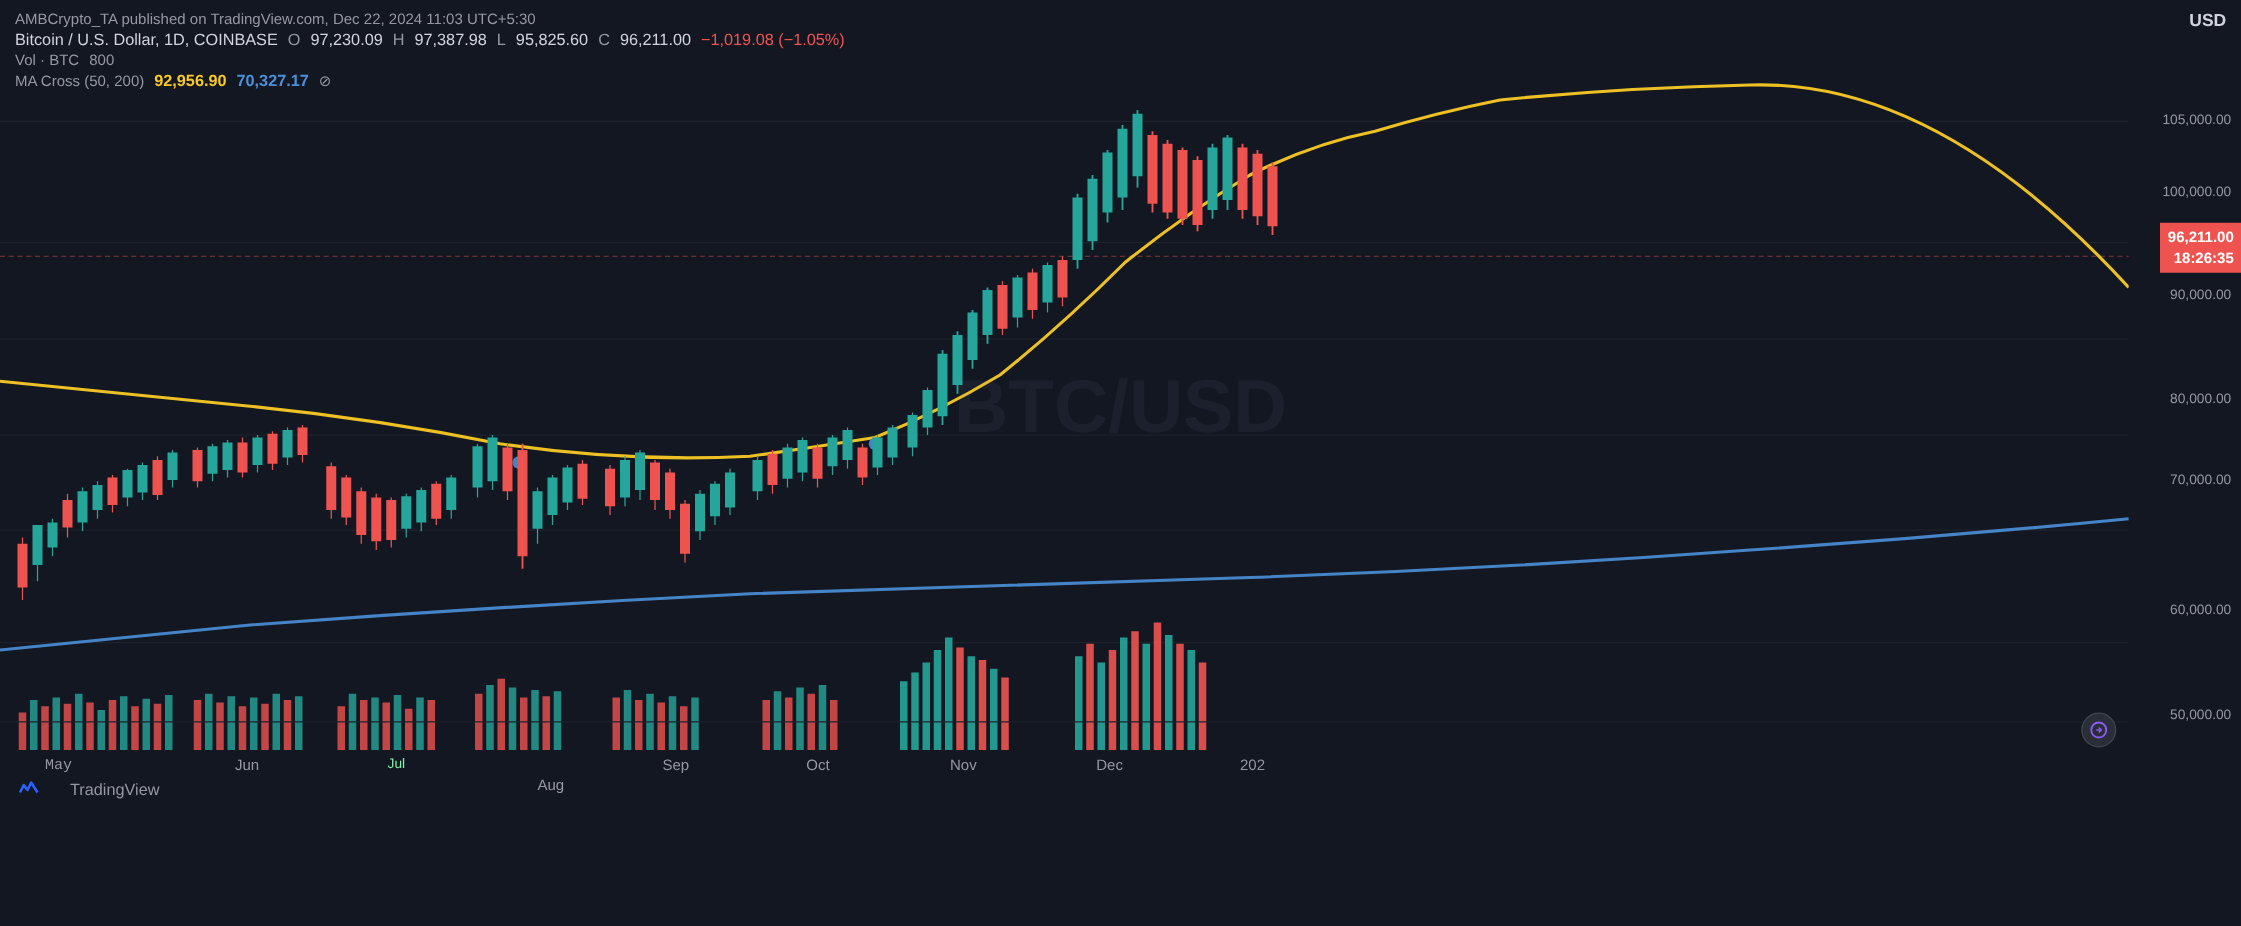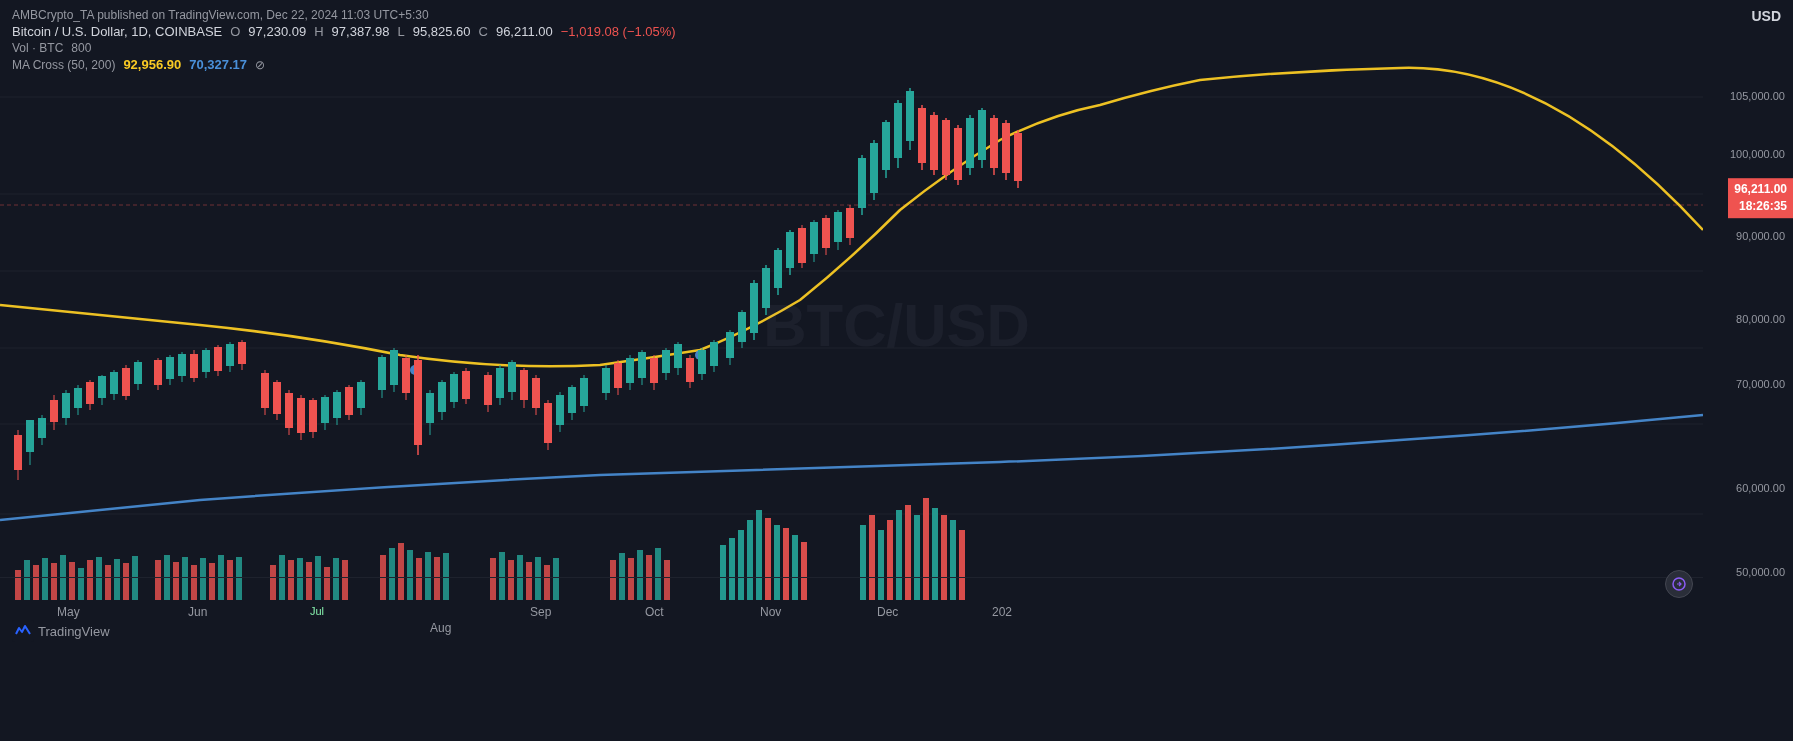--- a/index.html
+++ b/index.html
@@ -77,21 +77,21 @@
       width: 90px;
       height: 100%;
       z-index: 5;
     }
     #tradingview-logo {
       position: absolute;
       bottom: 8px;
       left: 12px;
       display: flex;
       align-items: center;
-      gap: 4px;
+      gap: 22px;
       z-index: 10;
     }
     .tv-logo-icon {
       width: 22px;
       height: 22px;
     }
     .tv-logo-text {
       color: #9598a1;
       font-size: 13px;
     }
@@ -528,21 +528,21 @@
   <div style="position:absolute; right:8px; top:378px; color:#9598a1; font-size:11px;">70,000.00</div>
   <div style="position:absolute; right:8px; top:482px; color:#9598a1; font-size:11px;">60,000.00</div>
   <div style="position:absolute; right:8px; top:566px; color:#9598a1; font-size:11px;">50,000.00</div>
 
   <div id="price-tag" style="top:198px; right:0px; position:absolute;">
     <div>96,211.00</div>
     <div>18:26:35</div>
   </div>
 
   <div style="position:absolute; bottom:45px; left:0; width:1703px;">
-    <span style="position:absolute; left:57px; color:#9598a1; font-size:12px;">May</span>
+    <span style="position:absolute; left:36px; color:#9598a1; font-size:12px;font-family:Liberation Mono, monospace;">May</span>
     <span style="position:absolute; left:188px; color:#9598a1; font-size:12px;">Jun</span>
     <span style="position:absolute; left:310px; color:#86efac; font-size:11px;">Jul</span>
     <span style="position:absolute; left:430px; color:#9598a1; font-size:12px;margin-top:16px;">Aug</span>
     <span style="position:absolute; left:530px; color:#9598a1; font-size:12px;">Sep</span>
     <span style="position:absolute; left:645px; color:#9598a1; font-size:12px;">Oct</span>
     <span style="position:absolute; left:760px; color:#9598a1; font-size:12px;">Nov</span>
     <span style="position:absolute; left:877px; color:#9598a1; font-size:12px;">Dec</span>
     <span style="position:absolute; left:992px; color:#9598a1; font-size:12px;">202</span>
   </div>
 

